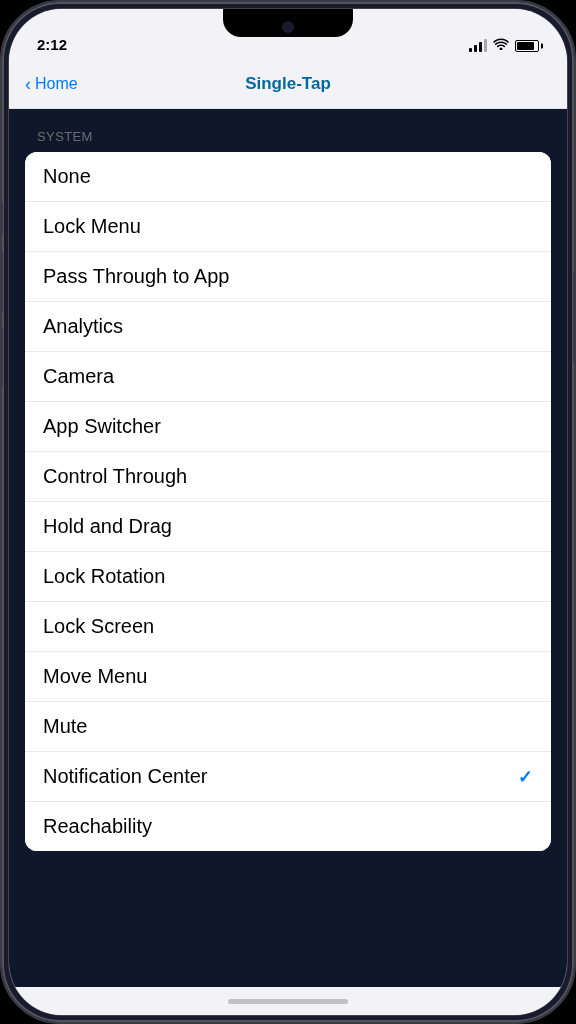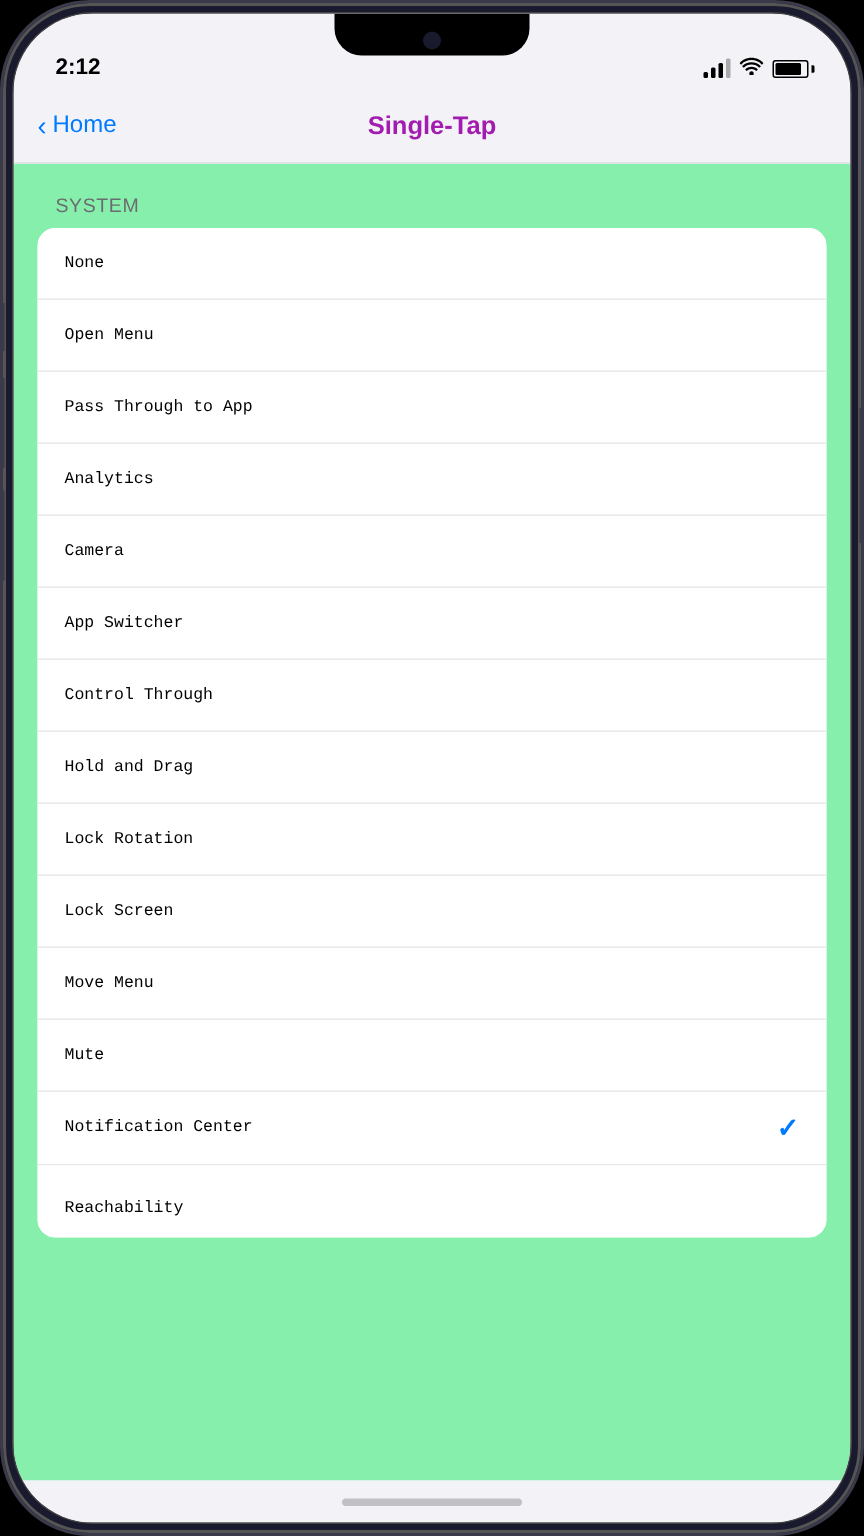--- a/index.html
+++ b/index.html
@@ -156,28 +156,28 @@
     .back-chevron {
       font-size: 18px;
       font-weight: 300;
       line-height: 1;
       margin-right: 2px;
     }
 
     .nav-title {
       font-size: 17px;
       font-weight: 600;
-      color: #a21caf;
+      color: #0369a1;
     }
 
     
     .content {
       flex: 1;
       overflow-y: auto;
-      background: #86efac;
+      background: #0f172a;
       padding: 20px 0 30px;
     }
 
     .section-label {
       font-size: 13px;
       color: #6c6c70;
       font-weight: 400;
       text-transform: uppercase;
       letter-spacing: 0.4px;
       padding: 0 28px 8px;
@@ -199,23 +199,22 @@
       border-bottom: 1px solid #e8e8ed;
       cursor: pointer;
       min-height: 48px;
     }
 
     .list-item:last-child {
       border-bottom: none;
     }
 
     .list-item-label {
-      font-size: 11px;
+      font-size: 20px;
       color: #000;
-      font-family: Liberation Mono, monospace;
     }
 
     .checkmark {
       color: #007aff;
       font-size: 18px;
       font-weight: 600;
     }
 
     
     .side-button-left {
@@ -339,21 +338,21 @@
 
       <div class="content">
         <div class="section-label">SYSTEM</div>
 
         <div class="list-group" id="list-container">
 
         <div class="list-item">
               <span class="list-item-label">None</span>
             </div>
             <div class="list-item">
-              <span class="list-item-label">Open Menu</span>
+              <span class="list-item-label">Lock Menu</span>
             </div>
             <div class="list-item">
               <span class="list-item-label">Pass Through to App</span>
             </div>
             <div class="list-item">
               <span class="list-item-label">Analytics</span>
             </div>
             <div class="list-item">
               <span class="list-item-label">Camera</span>
             </div>

